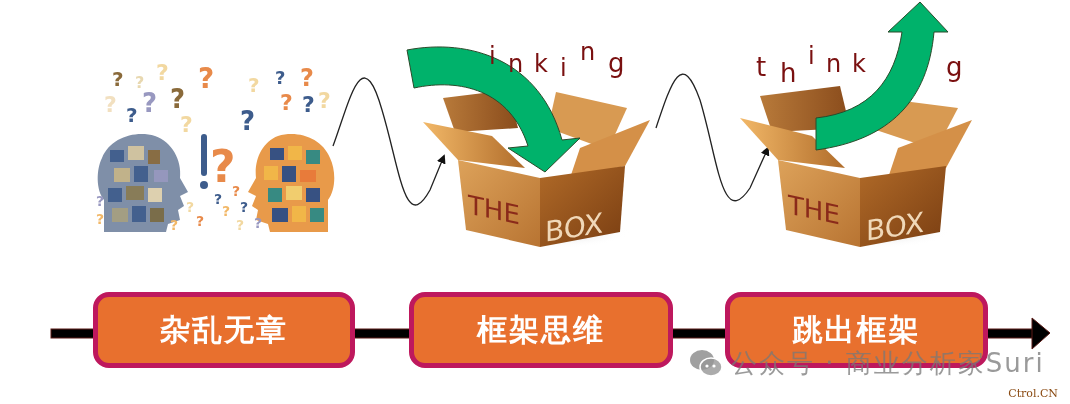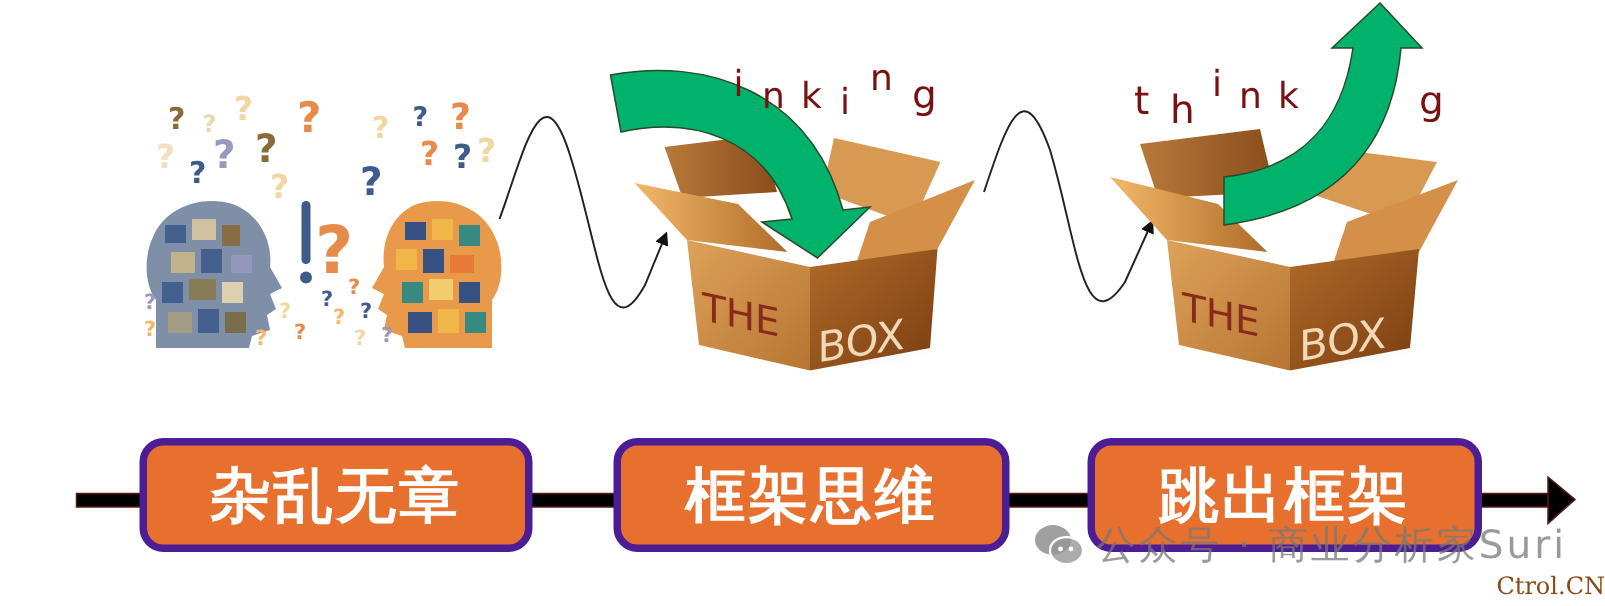--- a/index.html
+++ b/index.html
@@ -2,34 +2,34 @@
 <html><head>
 <meta charset="utf-8">
 <style>
   html, body { margin:0; padding:0; background:#ffffff; }
   body { width:1070px; height:404px; position:relative; overflow:hidden;
          font-family:"DejaVu Sans", "Liberation Sans", sans-serif; }
   .stage { position:absolute; left:0; top:0; width:1070px; height:404px; }
   svg.scene { position:absolute; left:0; top:0; }
   .stage-box {
     position:absolute; top:292px; height:76px;
-    background:#E8702E; border:5px solid #4c1d95; border-radius:16px;
+    background:#E8702E; border:5px solid #be185d; border-radius:16px;
     box-sizing:border-box; display:flex; align-items:center; justify-content:center;
-    color:#ffffff; font-size:40px; font-weight:bold; letter-spacing:2px;
+    color:#ffffff; font-size:30px; font-weight:bold; letter-spacing:2px;
     font-family:"DejaVu Sans", sans-serif;
   }
   .watermark {
     position:absolute; left:689px; top:344px; height:38px;
     display:flex; align-items:center; gap:8px;
     color:rgba(120,120,120,0.75); font-size:26px; letter-spacing:2px;
     font-family:"DejaVu Sans", sans-serif;
   }
   .wm-icon { width:34px; height:30px; position:relative; }
   .credit {
-    position:absolute; right:0; bottom:4px; font-size:16px; color:#8A4A12;
+    position:absolute; right:12px; bottom:4px; font-size:11px; color:#8A4A12;
     font-family:"DejaVu Serif", "Liberation Serif", serif;
   }
   .think-letter { font-family:"DejaVu Sans", sans-serif; fill:#7A1010; }
 </style>
 </head>
 <body>
 
 <div class="stage">
 
   <svg class="scene" width="1070" height="404" viewBox="0 0 1070 404">

